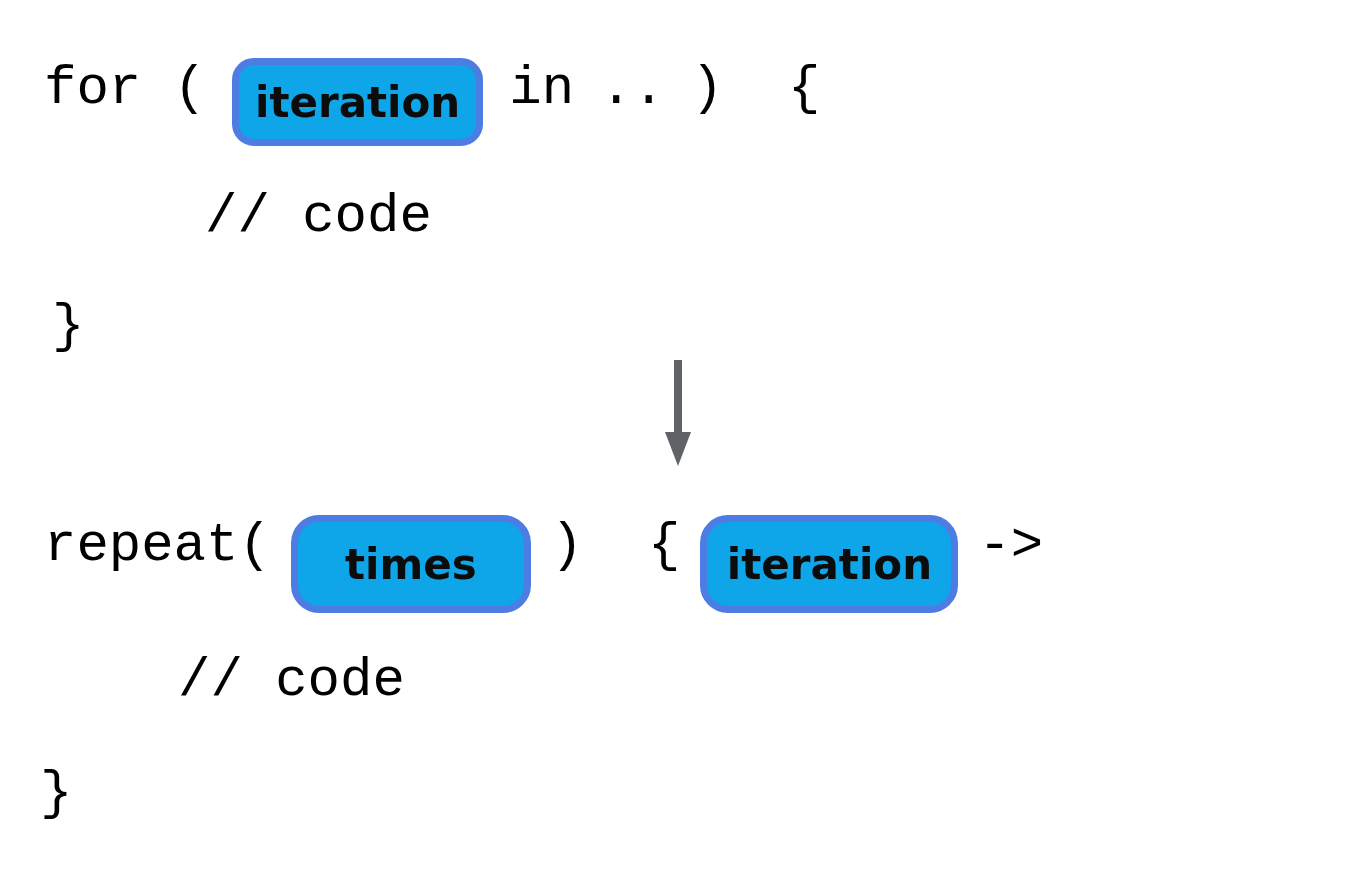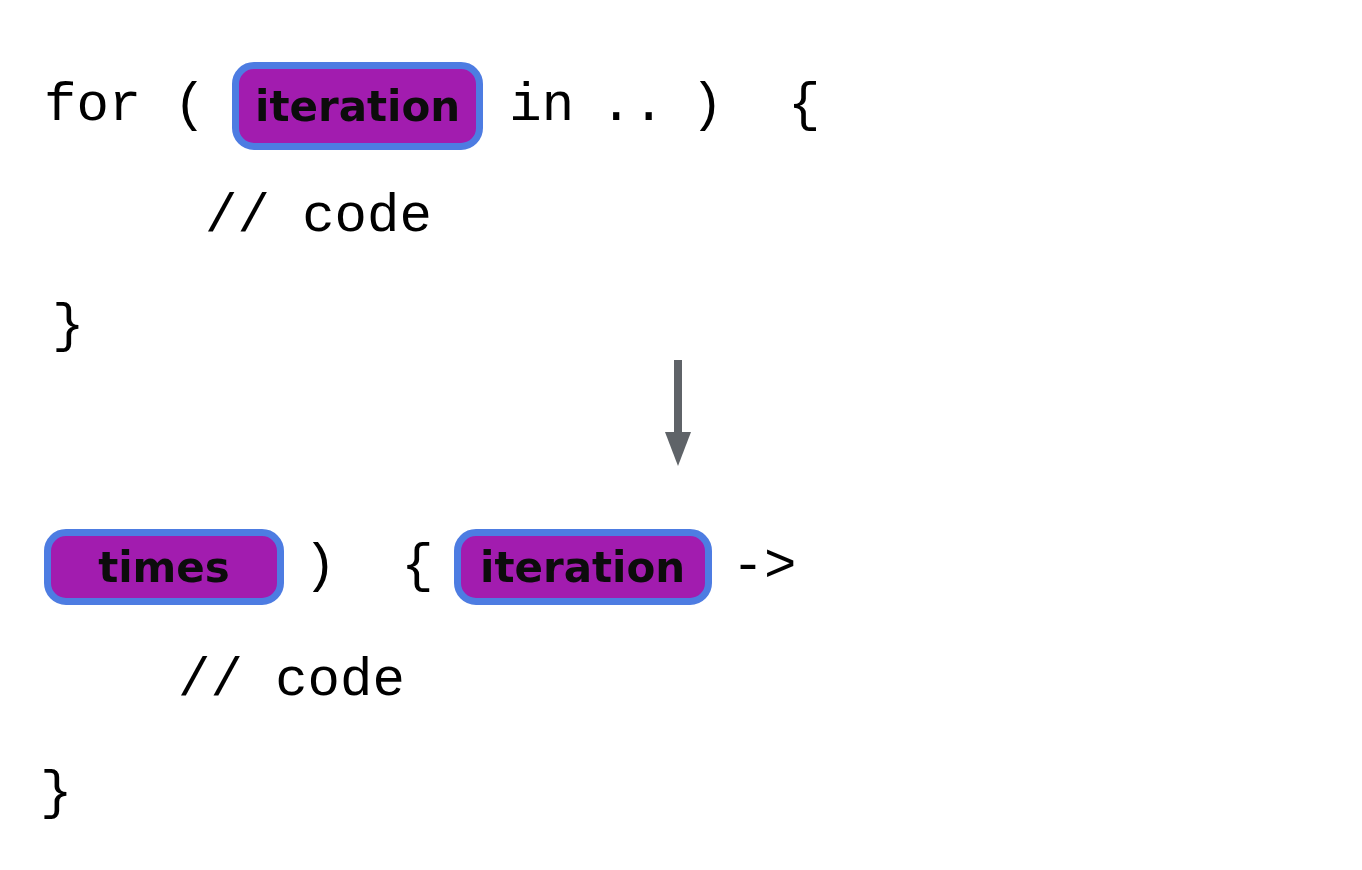--- a/index.html
+++ b/index.html
@@ -14,35 +14,34 @@
     font-family: "Liberation Mono", monospace;
     font-size: 54px;
     font-weight: 400;
     color: #000000;
     white-space: pre;
     line-height: 1.15;
   }
   .row {
     position: absolute;
     display: flex;
-    align-items: center;
   }
   .row-for    { left: 44px;  top: 58px;  height: 96px;  gap: 26px; }
   .row-repeat { left: 44px;  top: 515px; height: 104px; gap: 20px; }
   .pill {
     box-sizing: border-box;
     display: flex;
     align-items: center;
     justify-content: center;
-    background: #a21caf;
+    background: #0ea5e9;
     border: 7px solid #4d7ce2;
     border-radius: 22px;
   }
   .pill-r1 { height: 88px; }
-  .pill-r2 { height: 76px; }
+  .pill-r2 { height: 98px; border-radius: 28px; }
   .w-iter1 { min-width: 228px; }
   .w-start { min-width: 215px; }
   .w-end   { min-width: 198px; }
   .w-times { min-width: 240px; }
   .w-iter2 { min-width: 258px; }
   .pill-label {
     font-family: "DejaVu Sans", sans-serif;
     font-weight: bold;
     font-size: 42px;
     color: #0c0c0c;
@@ -73,20 +72,21 @@
   <div class="code comment-1">// code</div>
 
   <div class="code brace-1">}</div>
 
   <svg class="arrow-svg" width="28" height="106" viewBox="0 0 28 106" aria-hidden="true">
     <rect x="10" y="0" width="8" height="74" fill="#5f6368"></rect>
     <polygon points="1,72 27,72 14,106" fill="#5f6368"></polygon>
   </svg>
 
   <div class="row row-repeat">
+    <span class="code">repeat(</span>
     <span class="pill pill-r2 w-times">
       <span class="pill-label">times</span>
     </span>
     <span class="code">)  {</span>
     <span class="pill pill-r2 w-iter2">
       <span class="pill-label">iteration</span>
     </span>
     <span class="code">-&gt;</span>
   </div>
 

